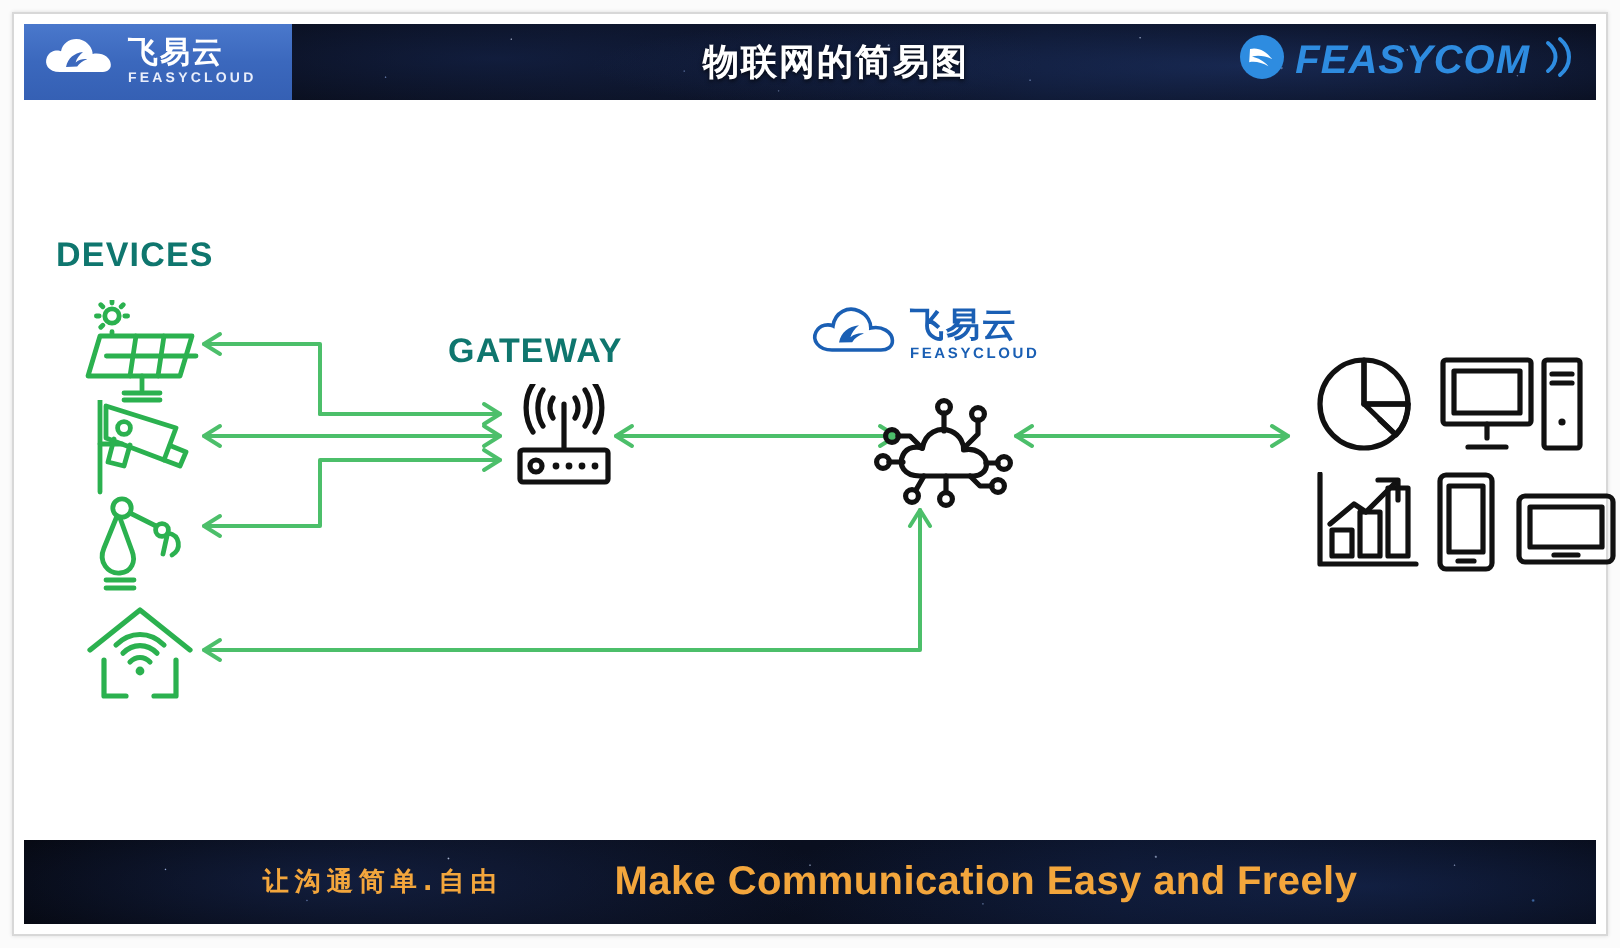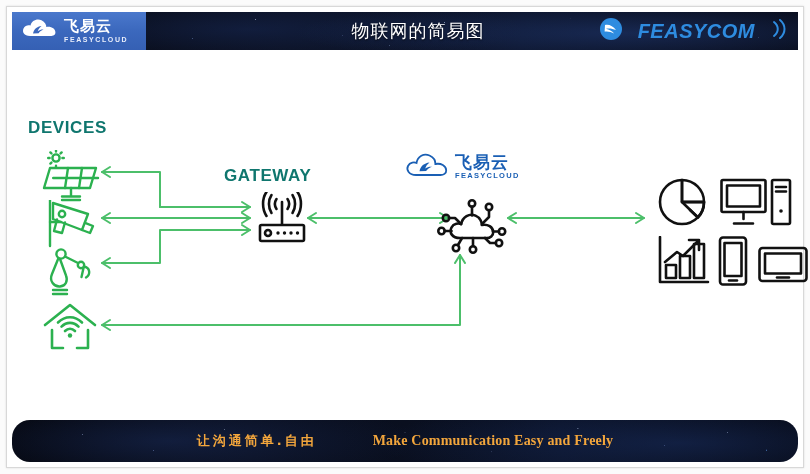--- a/index.html
+++ b/index.html
@@ -50,21 +50,21 @@
     overflow: hidden;
   }
 
   .header-title {
     position: absolute;
     left: 0; right: 0; top: 50%;
     transform: translateY(-50%);
     text-align: center;
     color: #ffffff;
     font-size: 18px;
-    font-weight: normal;
+    font-weight: bold;
     letter-spacing: 1px;
     text-shadow: 0 1px 2px rgba(0,0,0,.7);
     padding-left: 26px;
   }
 
   
   .logo-badge {
     position: absolute;
     left: 0; top: 0;
     width: 134px; height: 38px;
@@ -91,21 +91,21 @@
     margin-top: 2px;
   }
 
   
   .feasycom {
     position: absolute;
     right: 8px; top: 50%;
     transform: translateY(-50%);
     display: flex;
     align-items: center;
-    gap: 15px;
+    gap: 5px;
   }
   .fc-word {
     color: #2e8ce0;
     font-size: 20px;
     font-weight: bold;
     font-style: italic;
     letter-spacing: 0.5px;
     font-family: "Liberation Sans", sans-serif;
   }
 
@@ -168,35 +168,33 @@
       radial-gradient(1px 1px at 91% 30%, rgba(198,214,255,.7), transparent 60%),
       radial-gradient(1.6px 1.6px at 96% 72%, rgba(90,150,230,.8), transparent 60%),
       radial-gradient(ellipse 45% 150% at 20% 50%, rgba(28,48,100,.5), transparent 70%),
       radial-gradient(ellipse 55% 150% at 85% 55%, rgba(30,55,115,.45), transparent 70%),
       linear-gradient(90deg, #04050a 0%, #090d1a 30%, #0a1124 70%, #05070f 100%);
     display: flex;
     align-items: center;
     justify-content: center;
     gap: 56px;
     overflow: hidden;
-    border-radius: 18px;
   }
   .footer-cn {
     color: #f3a63c;
     font-size: 13px;
     font-weight: bold;
     letter-spacing: 3px;
     font-family: "DejaVu Sans", sans-serif;
   }
   .footer-en {
     color: #f3a63c;
-    font-size: 14px;
+    font-size: 20px;
     font-weight: bold;
     letter-spacing: 0.2px;
-    font-family: Liberation Serif, serif;
   }
 </style>
 </head>
 <body>
 
 <div id="slide">
   <div class="frame"></div>
 
   <div class="header">
 

